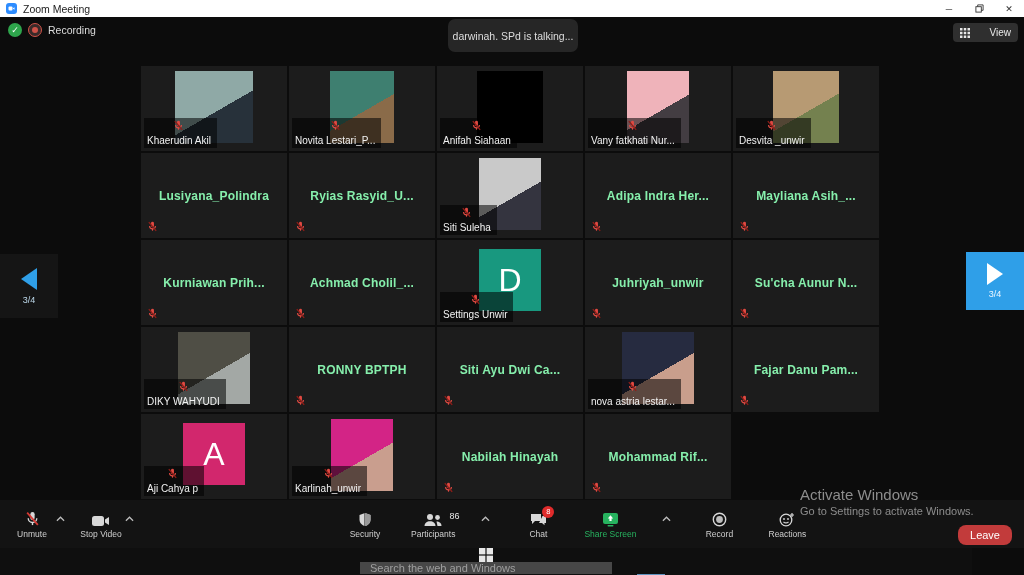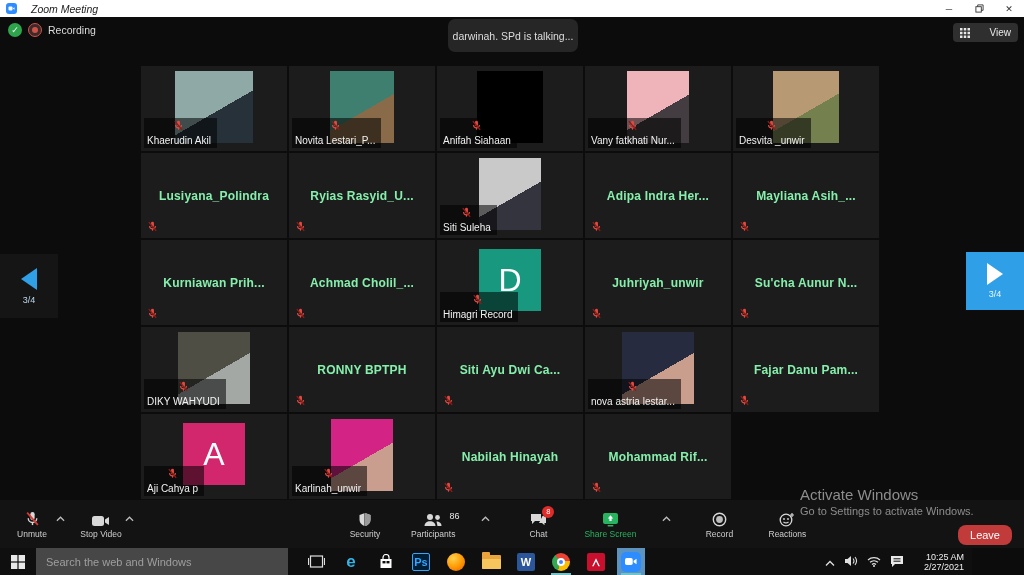--- a/index.html
+++ b/index.html
@@ -5,21 +5,21 @@
   * { margin:0; padding:0; box-sizing:border-box; }
   html,body { width:1024px; height:575px; overflow:hidden; background:#000;
               font-family:"Liberation Sans", sans-serif; }
   #screen { position:relative; width:1024px; height:575px; background:#0c0c0c; }
 
   
   .titlebar { position:absolute; top:0; left:0; width:1024px; height:17px;
               background:#ffffff; display:flex; align-items:center; z-index:30; }
   .zoom-logo { width:11px; height:11px; margin-left:6px; border-radius:3px;
                background:#2d8cff; display:flex; align-items:center; justify-content:center; }
-  .titlebar-text { font-size:10.5px; color:#222; margin-left:14px;font-style:italic; }
+  .titlebar-text { font-size:10.5px; color:#222; margin-left:6px; }
   .win-controls { margin-left:auto; display:flex; height:100%; }
   .win-btn { width:30px; height:100%; display:flex; align-items:center;
              justify-content:center; font-size:9px; color:#333; }
 
   
   .rec-wrap { position:absolute; top:23px; left:8px; display:flex; align-items:center;
               gap:6px; z-index:20; }
   .enc-shield { width:14px; height:14px; border-radius:50%; background:#2ea54c;
                 display:flex; align-items:center; justify-content:center;
                 color:#fff; font-size:9px; }
@@ -87,21 +87,21 @@
   .tb-chevron { color:#bdbdbd; margin:0 2px 14px 2px; }
   .tb-count { position:absolute; top:1px; right:-4px; font-size:9px; color:#e8e8e8; }
   .tb-badge { position:absolute; top:-4px; right:6px; width:12px; height:12px;
               border-radius:50%; background:#e02b2b; color:#fff; font-size:7.5px;
               display:flex; align-items:center; justify-content:center; }
   .leave-btn { position:absolute; right:12px; top:13px; background:#c23b3b; color:#fff;
                font-size:11px; padding:4px 12px; border-radius:8px;margin-top:12px; }
 
   
   .taskbar { position:absolute; top:548px; left:0; width:972px; height:27px;
-             background:#0f0f0f; display:flex; align-items:center; z-index:40; }
+             background:#0f0f0f; display:flex; align-items:center; z-index:40;flex-direction:column; }
   .start-btn { width:36px; height:27px; display:flex; align-items:center; justify-content:center; }
   .search-box { width:252px; height:27px; background:#474747; border:none; outline:none;
                 padding:0 10px; font-size:11px; color:#ddd;
                 font-family:"Liberation Sans", sans-serif; }
   .search-box::placeholder { color:#9f9f9f; }
   .task-icons { display:flex; align-items:center; margin-left:14px; gap:7px; height:27px; }
   .task-icon { width:28px; height:27px; display:flex; align-items:center;
                justify-content:center; position:relative; }
   .task-icon.running::after { content:""; position:absolute; bottom:0; left:4px; right:4px;
                height:2px; background:#6fc3c9; }
@@ -342,21 +342,21 @@
         <div class="avatar initial" style="background:#18987f;color:#ffffff">D</div>
         <div class="tile-label">
           <svg width="11" height="11" viewBox="0 0 14 15">
             <g fill="none" stroke="#e04a42" stroke-width="1.5">
               <rect x="5" y="1" width="4" height="7.5" rx="2" fill="#e04a42" stroke="none"></rect>
               <path d="M3 6.8a4 4 0 0 0 8 0"></path>
               <path d="M7 10.8v2.4"></path>
             </g>
             <path d="M2 1.5 12 13.5" stroke="#8f1d18" stroke-width="1.8"></path>
           </svg>
-          <span>Himagri Record</span>
+          <span>Settings Unwir</span>
         </div>
       </div>
       <div class="tile">
         <div class="tile-name-center">Juhriyah_unwir</div>
         <span class="tile-mic"><svg width="11" height="11" viewBox="0 0 14 15">
             <g fill="none" stroke="#e04a42" stroke-width="1.5">
               <rect x="5" y="1" width="4" height="7.5" rx="2" fill="#e04a42" stroke="none"></rect>
               <path d="M3 6.8a4 4 0 0 0 8 0"></path>
               <path d="M7 10.8v2.4"></path>
             </g>

